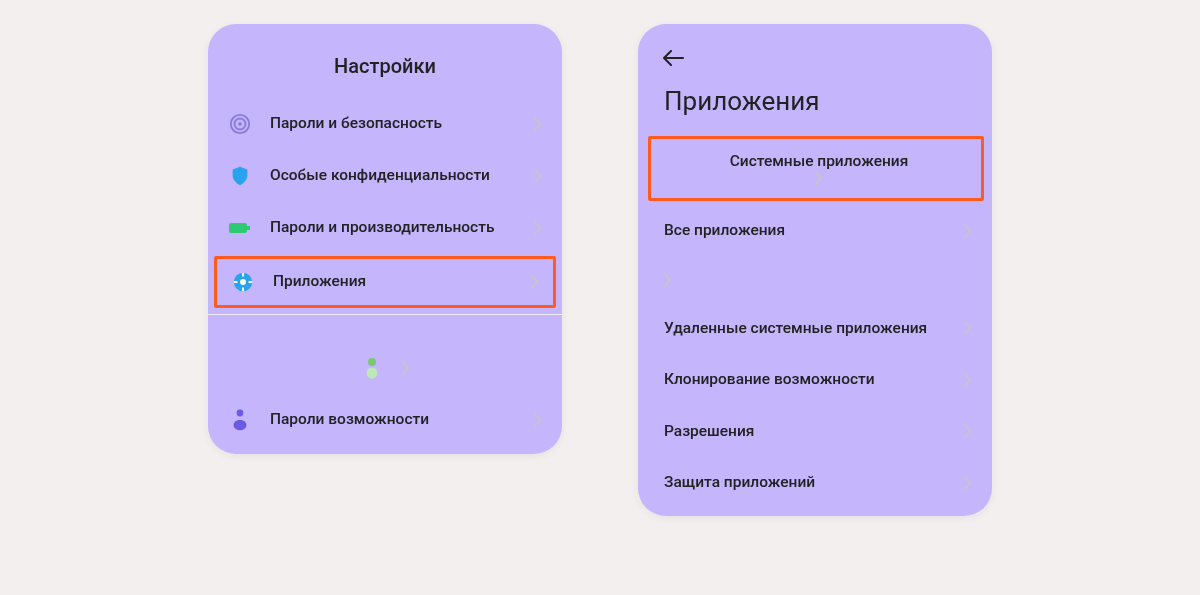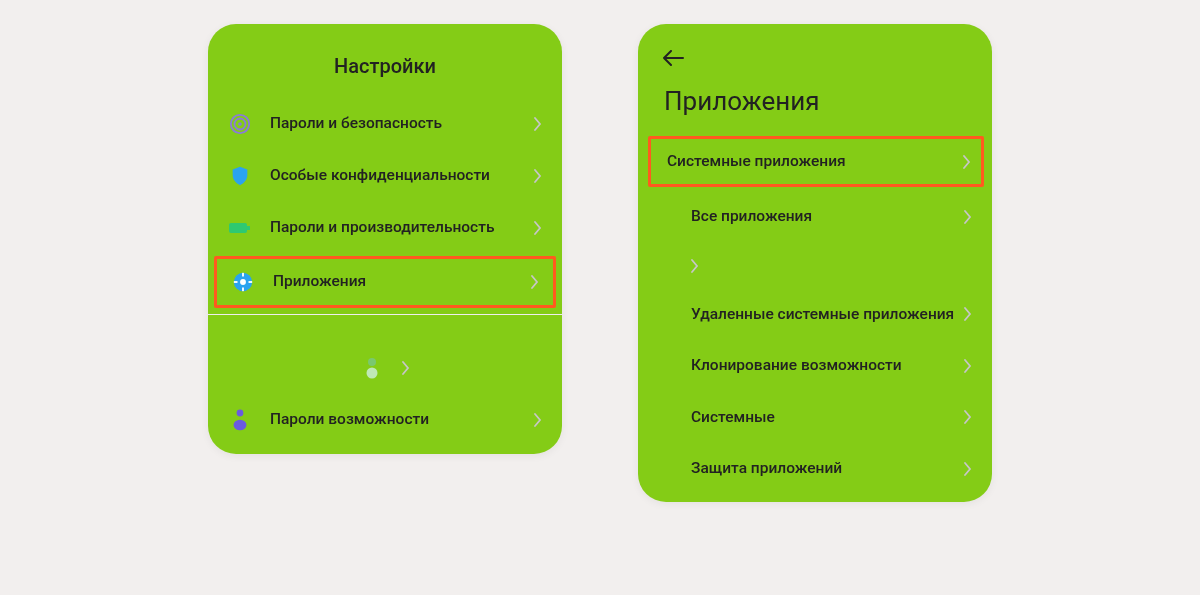--- a/index.html
+++ b/index.html
@@ -8,21 +8,21 @@
     background: #f2efee;
     font-family: -apple-system, "Segoe UI", Roboto, Arial, sans-serif;
     display: flex;
     justify-content: center;
     align-items: flex-start;
     gap: 76px;
     padding-top: 24px;
   }
   .phone {
     width: 354px;
-    background: #84cc16;
+    background: #c4b5fd;
     border-radius: 28px;
     box-shadow: 0 2px 8px rgba(0,0,0,0.06);
     overflow: hidden;
     position: relative;
   }
   .phone-inner { padding: 0 0 8px 0; }
 
   
   .hdr-center {
     text-align: center;
@@ -74,35 +74,35 @@
   .title-lg {
     font-size: 26px;
     font-weight: 400;
     color: #222;
     padding: 14px 24px 18px 26px;
   }
   .row2 {
     display: flex;
     align-items: center;
     padding: 16px 20px 16px 26px;
-    margin-left: 27px;
   }
   .row2 .lbl {
     flex: 1 1 auto;
     font-size: 15.5px;
     color: #222;
     font-weight: 500;
     line-height: 1.25;
   }
   .row2 .chev { flex: 0 0 auto; color: #c6c6c6; }
   .hl2 {
     border: 3px solid #ff5a1f;
     border-radius: 2px;
     margin: 2px 8px 4px 10px;
     padding: 13px 10px 13px 16px;
+    flex-direction: column;
   }
 
   svg { display: block; }
 </style>
 </head>
 <body>
 
 <div class="phone">
   <div class="phone-inner">
     <div class="hdr-center">Настройки</div>
@@ -256,21 +256,21 @@
     <div class="row2">
       <span class="lbl">Клонирование возможности</span>
       <span class="chev">
         <svg width="8" height="14" viewBox="0 0 8 14">
             <path d="M1 1l5 6-5 6" fill="none" stroke="currentColor" stroke-width="1.8" stroke-linecap="round"></path>
           </svg>
       </span>
     </div>
 
     <div class="row2">
-      <span class="lbl">Системные</span>
+      <span class="lbl">Разрешения</span>
       <span class="chev">
         <svg width="8" height="14" viewBox="0 0 8 14">
             <path d="M1 1l5 6-5 6" fill="none" stroke="currentColor" stroke-width="1.8" stroke-linecap="round"></path>
           </svg>
       </span>
     </div>
 
     <div class="row2">
       <span class="lbl">Защита приложений</span>
       <span class="chev">

